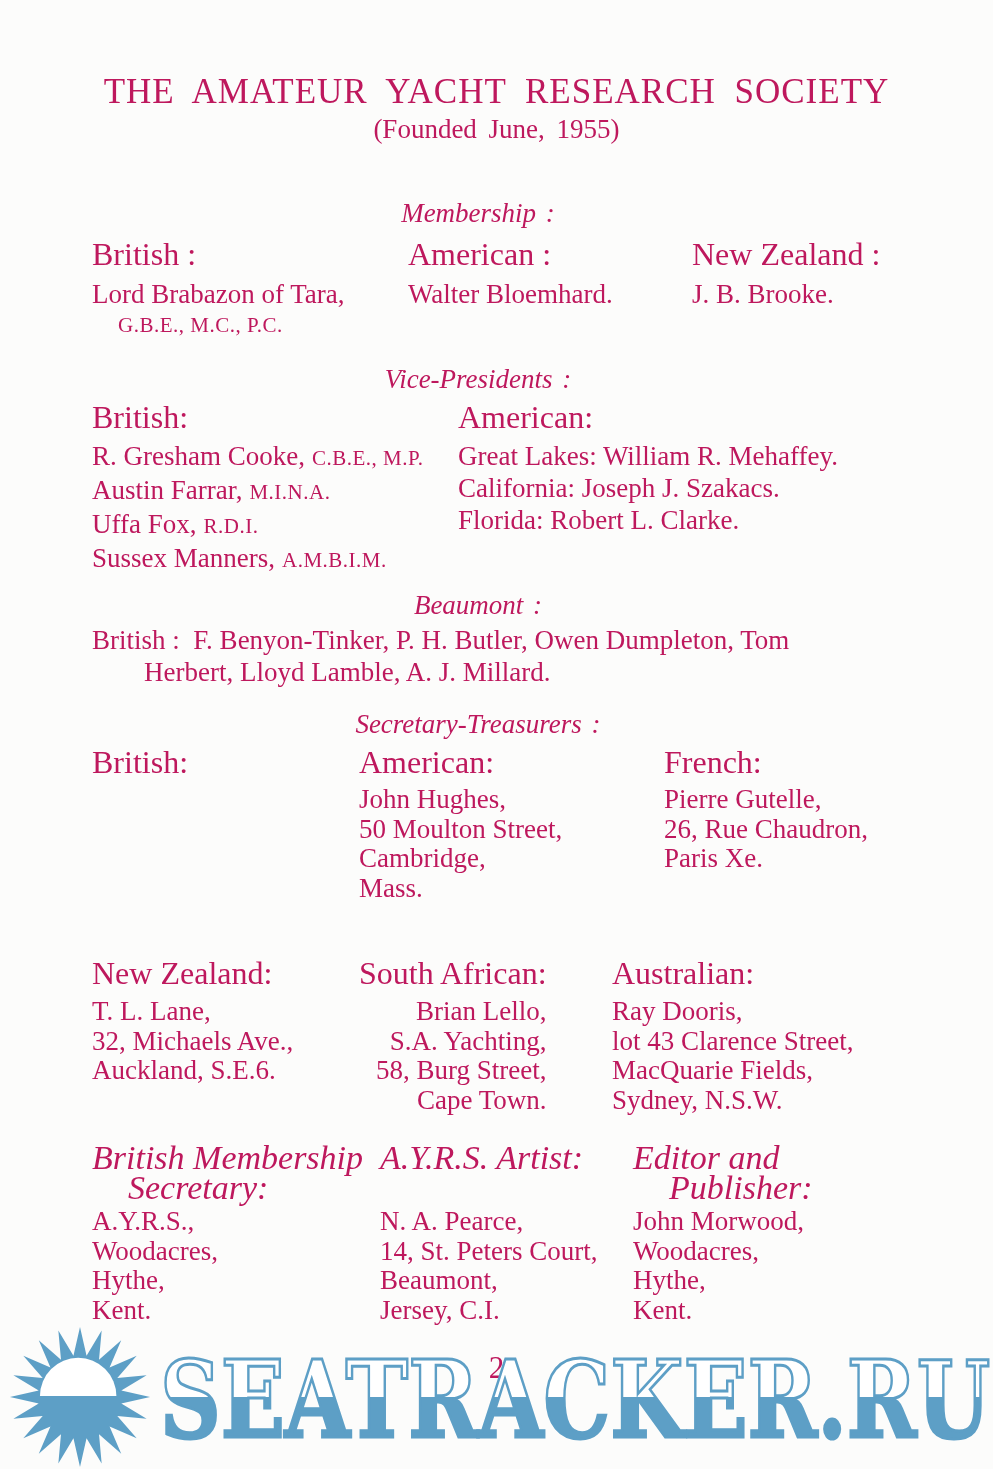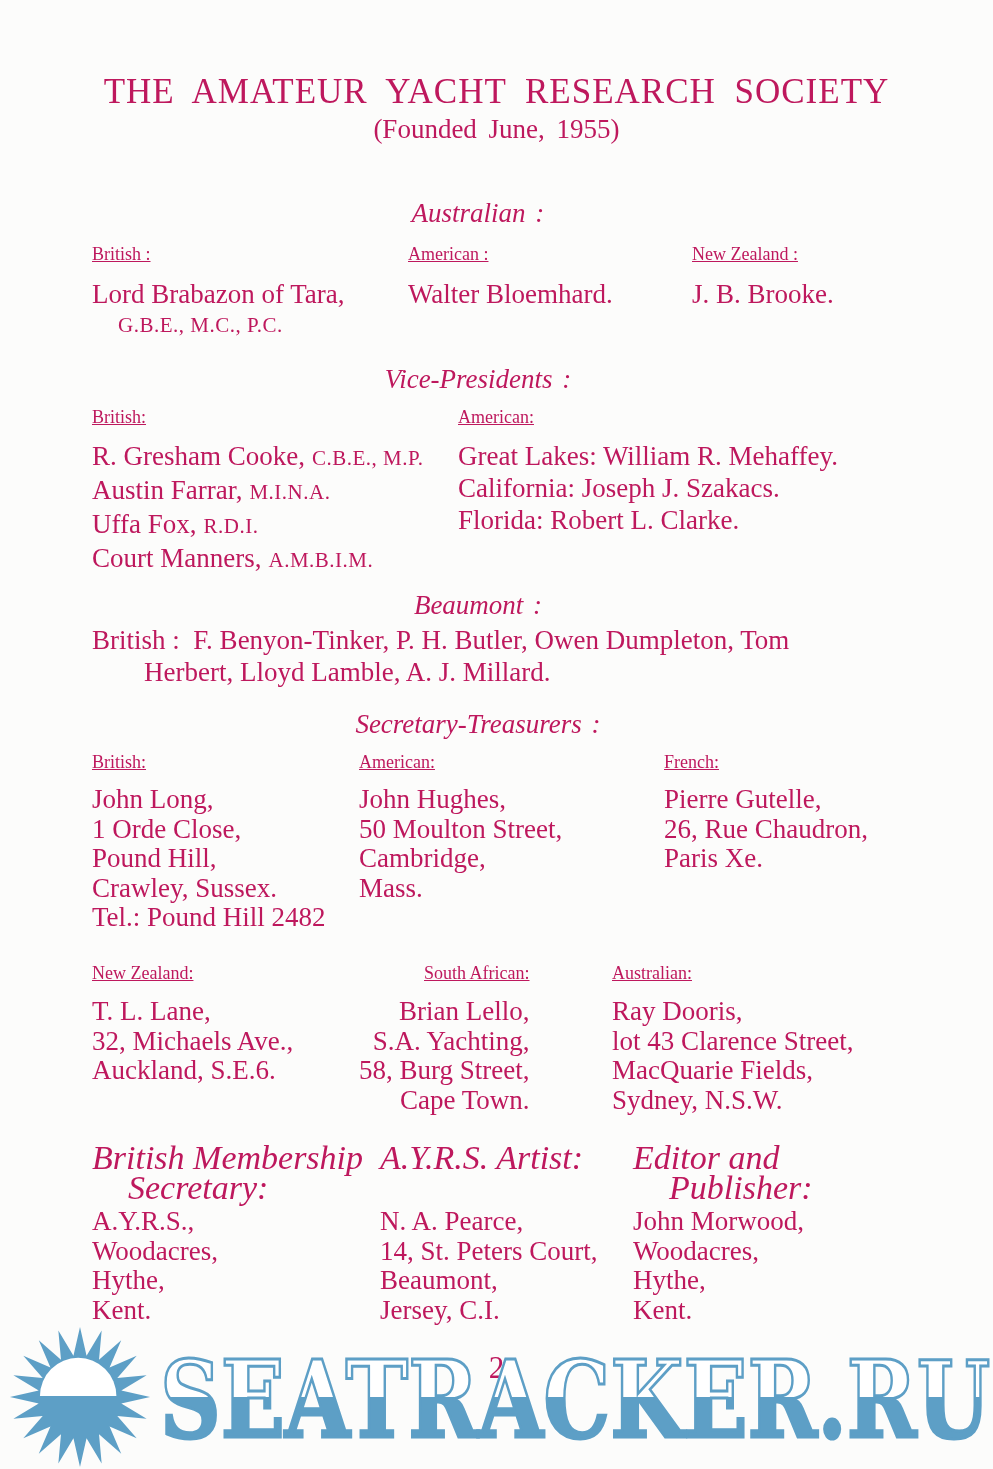--- a/index.html
+++ b/index.html
@@ -27,21 +27,21 @@
     line-height:32px;
   }
   .sec-heading{
     left:92px;width:772px;
     text-align:center;
     font-style:italic;
     font-size:27px;line-height:30px;
     word-spacing:3px;
   }
   .col{font-size:27px;line-height:30px;}
-  .col-header{font-size:18px;line-height:30px;text-decoration:underline;}
+  .col-header{font-size:32px;line-height:30px;}
   .lines{margin-top:8px;line-height:29.5px;}
   .name-line{margin-top:10px;line-height:30px;}
   .honors-line{margin-top:4px;margin-left:26px;font-size:21px;line-height:24px;letter-spacing:0.5px;}
   .vp-list{margin-top:8px;line-height:32px;}
   .caps{font-size:21px;letter-spacing:0.5px;margin-left:7px;}
   .committee-block{left:92px;top:624px;width:800px;font-size:27px;line-height:32px;}
   .committee-line{white-space:pre-wrap;}
   .committee-line.cont{margin-left:52px;font-family:Liberation Serif, serif;}
   .reg-lines{margin-top:9px;line-height:29.5px;}
   .officer-head{font-style:italic;font-size:34px;line-height:30px;height:64px;}
@@ -55,21 +55,21 @@
   .watermark{left:0;top:1320px;z-index:2;}
 </style>
 </head>
 <body>
 
 <div class="page">
 
   <h1 class="abs doc-title">THE AMATEUR YACHT RESEARCH SOCIETY</h1>
   <div class="abs doc-subtitle">(Founded June, 1955)</div>
 
-  <div class="abs sec-heading" style="top:198px;">Australian :</div>
+  <div class="abs sec-heading" style="top:198px;">Membership :</div>
 
   <div class="abs col" style="left:92px;top:239px;">
     <div class="col-header">British :</div>
     <div class="name-line">Lord Brabazon of Tara,</div>
     <div class="honors-line">G.B.E., M.C., P.C.</div>
   </div>
   <div class="abs col" style="left:408px;top:239px;">
     <div class="col-header">American :</div>
     <div class="name-line">Walter Bloemhard.</div>
   </div>
@@ -79,21 +79,21 @@
   </div>
 
   <div class="abs sec-heading" style="top:364px;">Vice-Presidents :</div>
 
   <div class="abs col" style="left:92px;top:402px;">
     <div class="col-header">British:</div>
     <div class="vp-list">
       <div><span>R. Gresham Cooke,</span><span class="caps">C.B.E., M.P.</span></div>
       <div><span>Austin Farrar,</span><span class="caps">M.I.N.A.</span></div>
       <div><span>Uffa Fox,</span><span class="caps">R.D.I.</span></div>
-      <div><span>Court Manners,</span><span class="caps">A.M.B.I.M.</span></div>
+      <div><span>Sussex Manners,</span><span class="caps">A.M.B.I.M.</span></div>
     </div>
   </div>
   <div class="abs col" style="left:458px;top:402px;">
     <div class="col-header">American:</div>
     <div class="vp-list">
       <div>Great Lakes: William R. Mehaffey.</div>
       <div>California: Joseph J. Szakacs.</div>
       <div>Florida: Robert L. Clarke.</div>
     </div>
   </div>
@@ -101,27 +101,20 @@
   <div class="abs sec-heading" style="top:590px;">Beaumont :</div>
   <div class="abs committee-block">
     <div class="committee-line">British :  F. Benyon-Tinker, P. H. Butler, Owen Dumpleton, Tom</div>
     <div class="committee-line cont">Herbert, Lloyd Lamble, A. J. Millard.</div>
   </div>
 
   <div class="abs sec-heading" style="top:709px;">Secretary-Treasurers :</div>
 
   <div class="abs col" style="left:92px;top:747px;">
     <div class="col-header">British:</div>
-    <div class="lines">
-      <div>John Long,</div>
-      <div>1 Orde Close,</div>
-      <div>Pound Hill,</div>
-      <div>Crawley, Sussex.</div>
-      <div>Tel.: Pound Hill 2482</div>
-    </div>
   </div>
   <div class="abs col" style="left:359px;top:747px;">
     <div class="col-header">American:</div>
     <div class="lines">
       <div>John Hughes,</div>
       <div>50 Moulton Street,</div>
       <div>Cambridge,</div>
       <div>Mass.</div>
     </div>
   </div>

